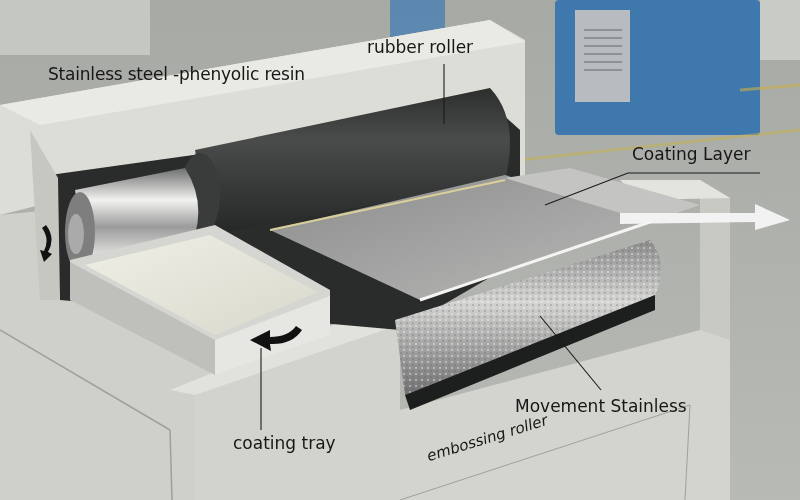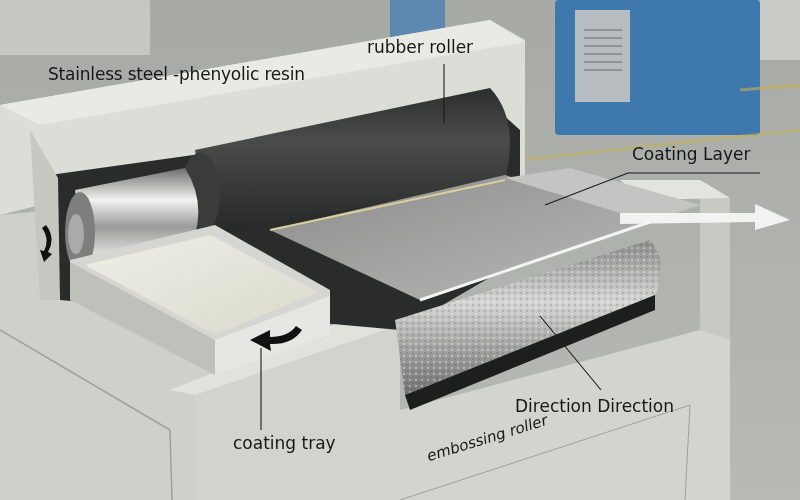--- a/index.html
+++ b/index.html
@@ -127,14 +127,14 @@
       <line x1="261" y1="348" x2="261" y2="430"></line>
       <line x1="540" y1="316" x2="601" y2="390"></line>
     </g>
   </svg>
 
   <span class="label l-stainless">Stainless steel -phenyolic resin</span>
   <span class="label l-coating-layer">Coating Layer</span>
   <span class="label l-rubber">rubber roller</span>
   <span class="label l-coating-tray">coating tray</span>
   <span class="label l-embossing">embossing roller</span>
-  <span class="label l-movement">Direction Direction</span>
+  <span class="label l-movement">Movement Stainless</span>
 </div>
 
 </body></html>

